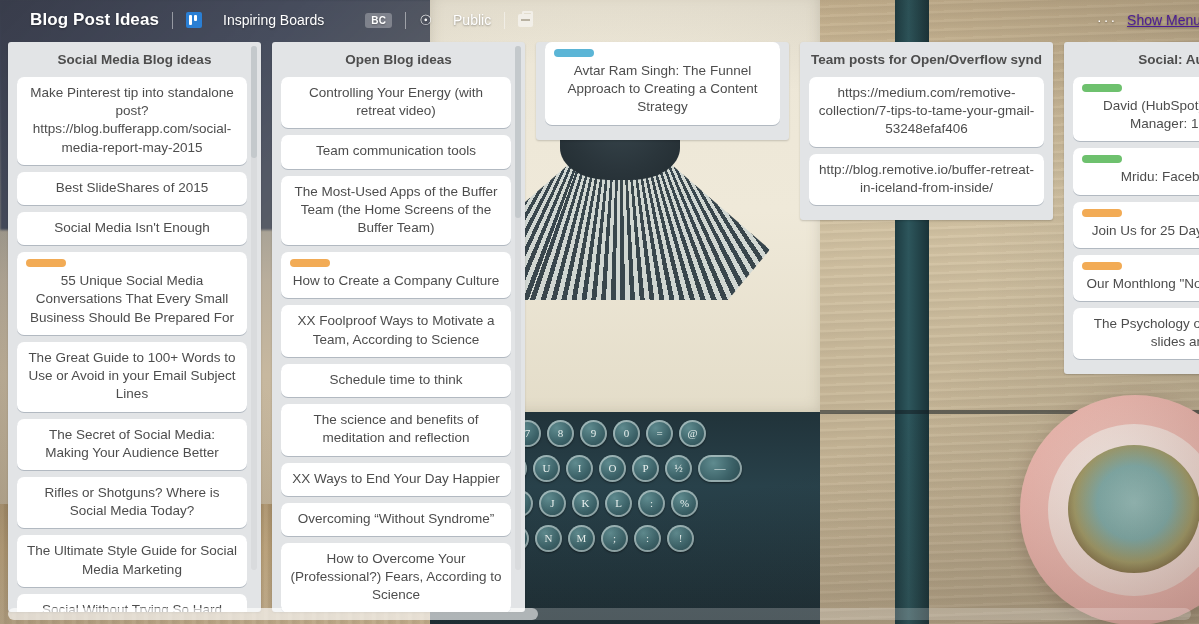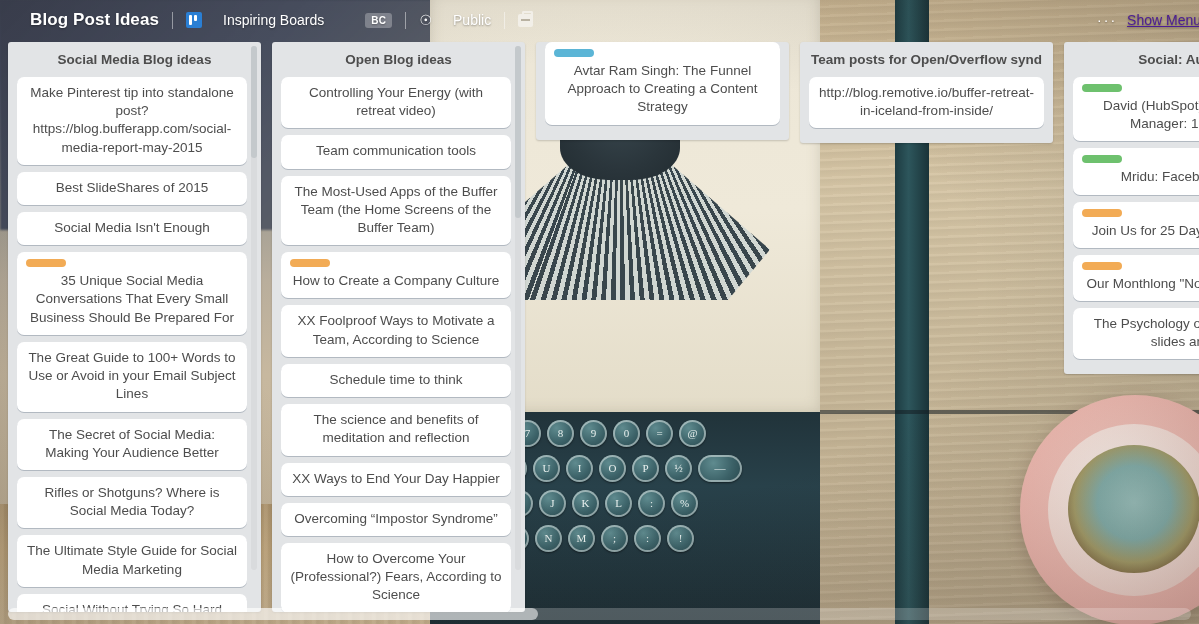--- a/index.html
+++ b/index.html
@@ -310,21 +310,21 @@
             <div>Make Pinterest tip into standalone post? https://blog.bufferapp.com/social-media-report-may-2015</div>
           </div>
           <div class="card">
             <div>Best SlideShares of 2015</div>
           </div>
           <div class="card">
             <div>Social Media Isn't Enough</div>
           </div>
           <div class="card">
             <span class="label label-orange"></span>
-            <div>35 Unique Social Media Conversations That Every Small Business Should Be Prepared For</div>
+            <div>55 Unique Social Media Conversations That Every Small Business Should Be Prepared For</div>
           </div>
           <div class="card">
             <div>The Great Guide to 100+ Words to Use or Avoid in your Email Subject Lines</div>
           </div>
           <div class="card">
             <div>The Secret of Social Media: Making Your Audience Better</div>
           </div>
           <div class="card">
             <div>Rifles or Shotguns? Where is Social Media Today?</div>
           </div>
@@ -361,21 +361,21 @@
           <div class="card">
             <div>Schedule time to think</div>
           </div>
           <div class="card">
             <div>The science and benefits of meditation and reflection</div>
           </div>
           <div class="card">
             <div>XX Ways to End Your Day Happier</div>
           </div>
           <div class="card">
-            <div>Overcoming “Impostor Syndrome”</div>
+            <div>Overcoming “Without Syndrome”</div>
           </div>
           <div class="card">
             <div>How to Overcome Your (Professional?) Fears, According to Science</div>
           </div>
         </div>
         <div class="vscroll">
           <div class="vthumb" style="height: 172px;"></div>
         </div>
       </div>
       <div class="list">
@@ -383,20 +383,23 @@
           <div class="card">
             <span class="label label-blue"></span>
             <div>Avtar Ram Singh: The Funnel Approach to Creating a Content Strategy</div>
           </div>
         </div>
       </div>
       <div class="list">
         <div class="list-header">Team posts for Open/Overflow synd</div>
         <div class="cards">
           <div class="card">
+            <div>https://medium.com/remotive-collection/7-tips-to-tame-your-gmail-53248efaf406</div>
+          </div>
+          <div class="card">
             <div>http://blog.remotive.io/buffer-retreat-in-iceland-from-inside/</div>
           </div>
         </div>
       </div>
       <div class="list">
         <div class="list-header">Social: Aug 3 - 7</div>
         <div class="cards">
           <div class="card">
             <span class="label label-green"></span>
             <div>David (HubSpot): How Media Manager: 12 Ha For</div>

